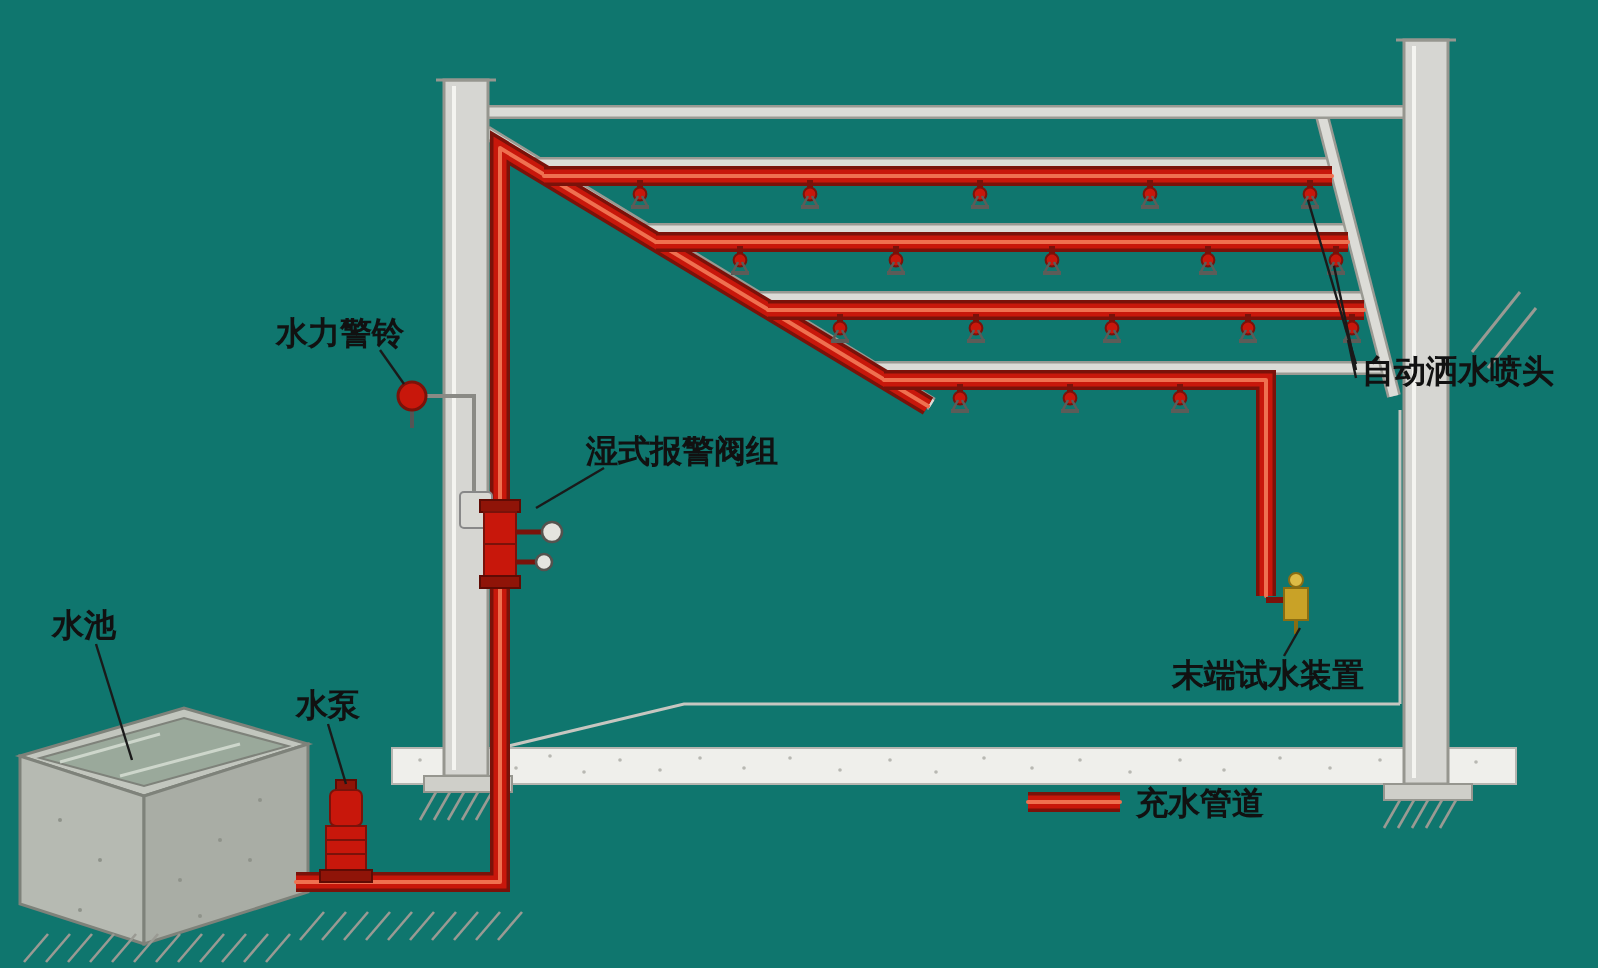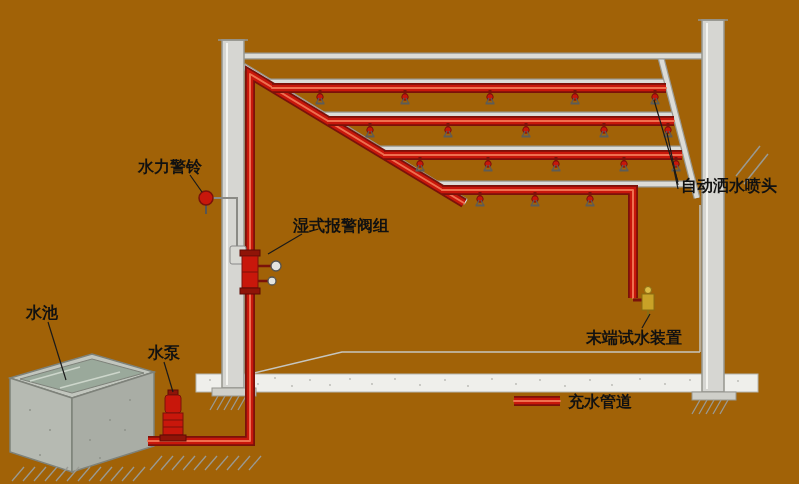--- a/index.html
+++ b/index.html
@@ -1,16 +1,16 @@
 <!DOCTYPE html>
 <html><head>
 <meta charset="utf-8">
 <style>
   html,body{margin:0;padding:0;background:#ffffff;}
-  .stage{position:relative;width:799px;height:484px;background:#a16207;overflow:hidden;
+  .stage{position:relative;width:799px;height:484px;background:#0f766e;overflow:hidden;
          font-family:"DejaVu Sans",sans-serif;}
   svg{display:block;}
   .lbl{font-family:"DejaVu Sans",sans-serif;font-size:16px;font-weight:bold;fill:#111111;}
   .leader{stroke:#1a1a1a;stroke-width:1.2;fill:none;}
   
   .pd{fill:none;stroke:#7a120a;stroke-width:10;stroke-linejoin:miter;}
   .pm{fill:none;stroke:#c8170b;stroke-width:6.5;stroke-linejoin:miter;}
   .ph{fill:none;stroke:#ef7050;stroke-width:2;stroke-linecap:round;stroke-linejoin:round;}
   
   .gd{fill:none;stroke:#9a9a93;stroke-width:7;}

